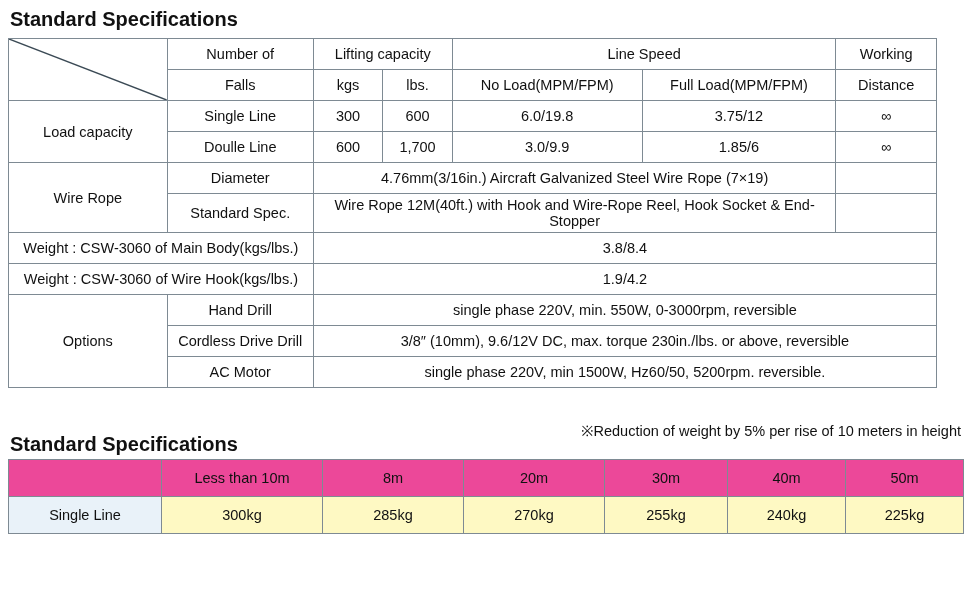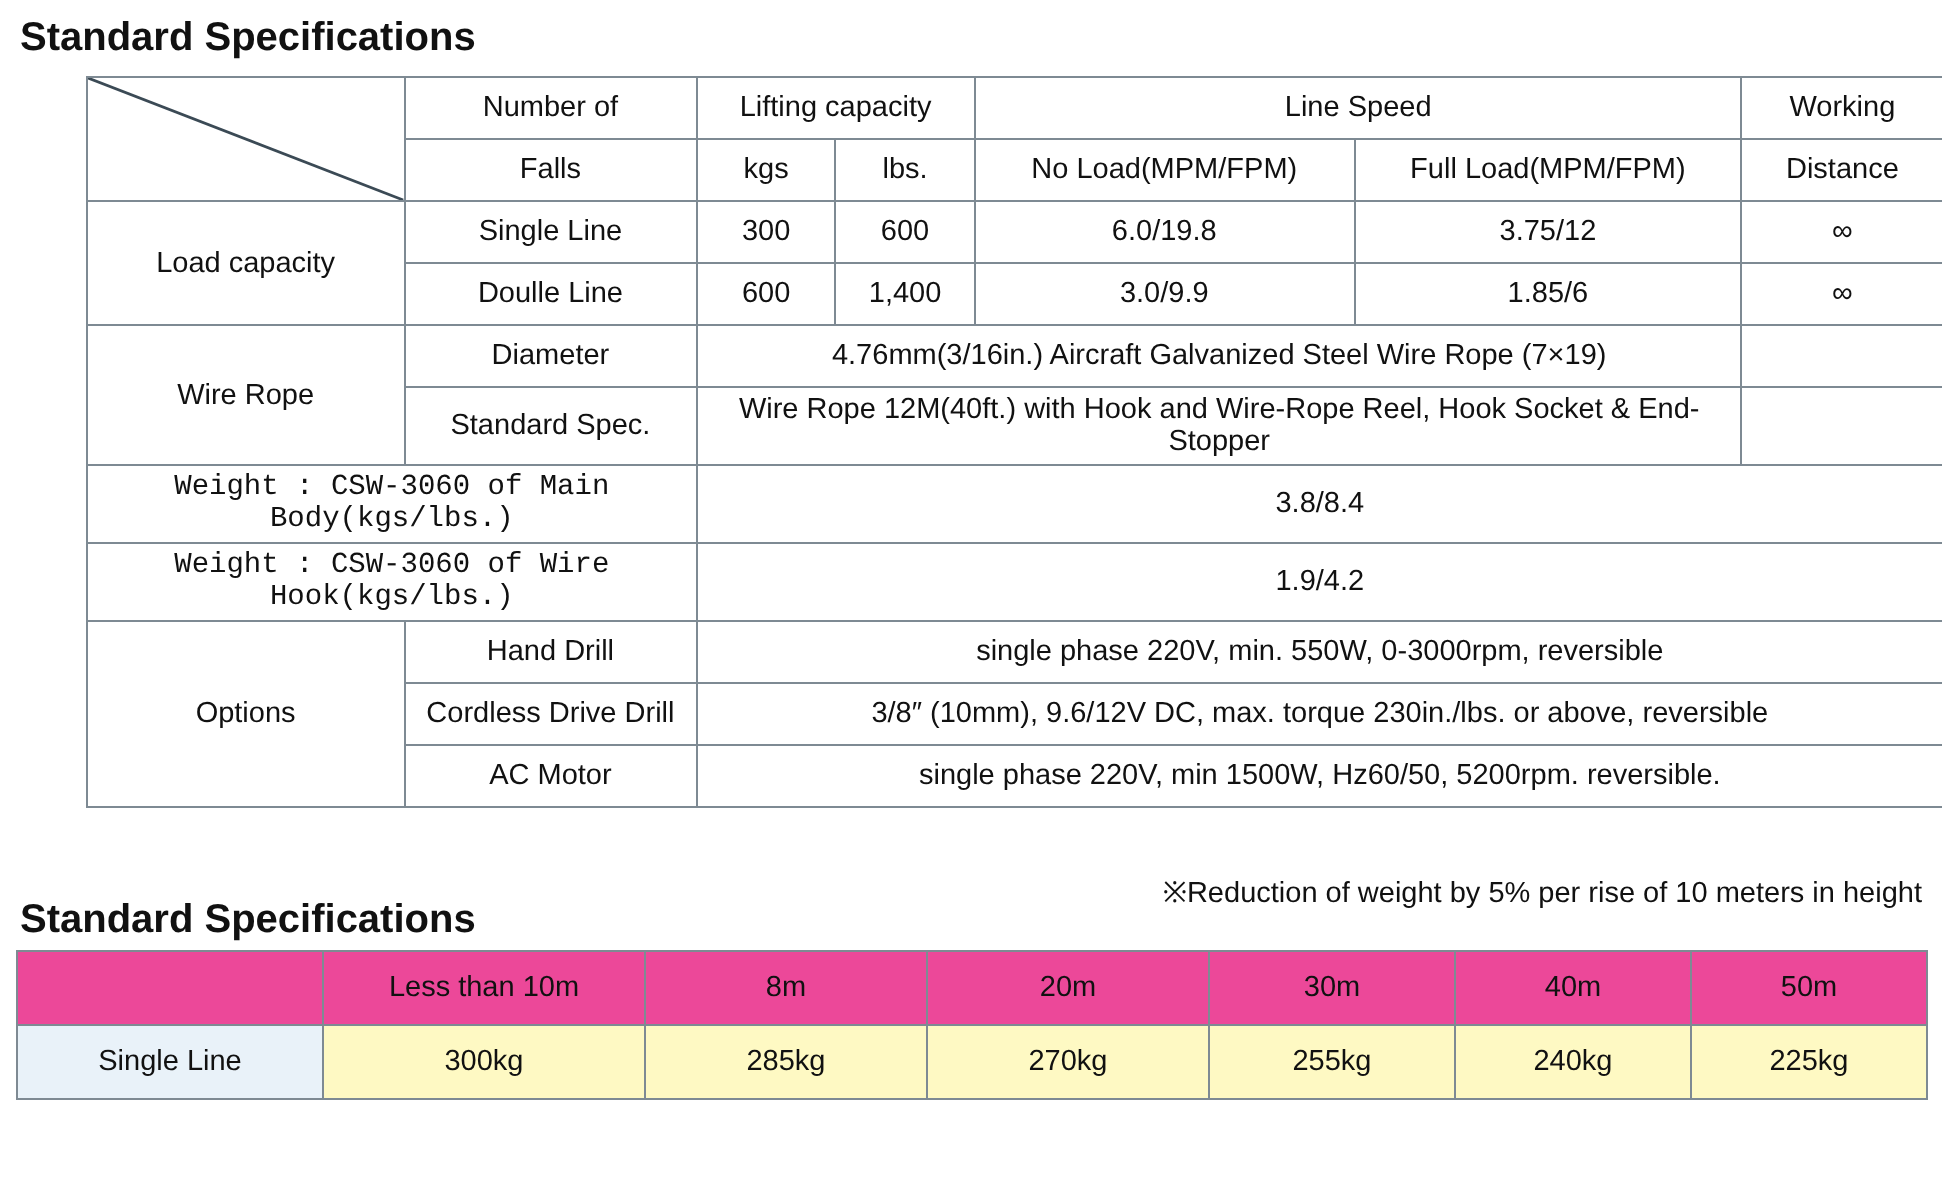--- a/index.html
+++ b/index.html
@@ -25,21 +25,20 @@
     font-size: 20px;
     line-height: 26px;
     color: #111;
     margin: 0 0 6px 2px;
     font-weight: bold;
   }
   table.spec {
     border-collapse: collapse;
     width: 929px;
     table-layout: fixed;
-    margin-left: 35px;
   }
   table.spec td {
     border: 1px solid #7e8a93;
     font-size: 14.5px;
     text-align: center;
     vertical-align: middle;
     padding: 3px 4px;
     height: 24px;
     background: #ffffff;
     color: #111;
@@ -48,21 +47,20 @@
     background: #bcd7e8;
   }
   td.lbl {
     background: #cfd8d4;
   }
   td.data {
     background: #e9f2f9;
   }
   td.left {
     text-align: left;
-    font-family: Liberation Mono, monospace;
   }
   .diag-cell {
     position: relative;
     background: #bcd7e8;
     padding: 0;
   }
   .diag-cell svg {
     position: absolute;
     top: 0; left: 0;
     width: 100%;
@@ -153,21 +151,21 @@
         <td class="hdr">Single Line</td>
         <td class="data">300</td>
         <td class="data">600</td>
         <td class="data">6.0/19.8</td>
         <td class="data">3.75/12</td>
         <td class="data">∞</td>
       </tr>
       <tr>
         <td class="hdr">Doulle Line</td>
         <td class="data">600</td>
-        <td class="data">1,400</td>
+        <td class="data">1,700</td>
         <td class="data">3.0/9.9</td>
         <td class="data">1.85/6</td>
         <td class="data">∞</td>
       </tr>
 
       <tr>
         <td class="lbl" rowspan="2">Wire Rope</td>
         <td class="hdr">Diameter</td>
         <td class="data" colspan="4">4.76mm(3/16in.) Aircraft Galvanized Steel Wire Rope (7×19)</td>
         <td class="data"></td>

